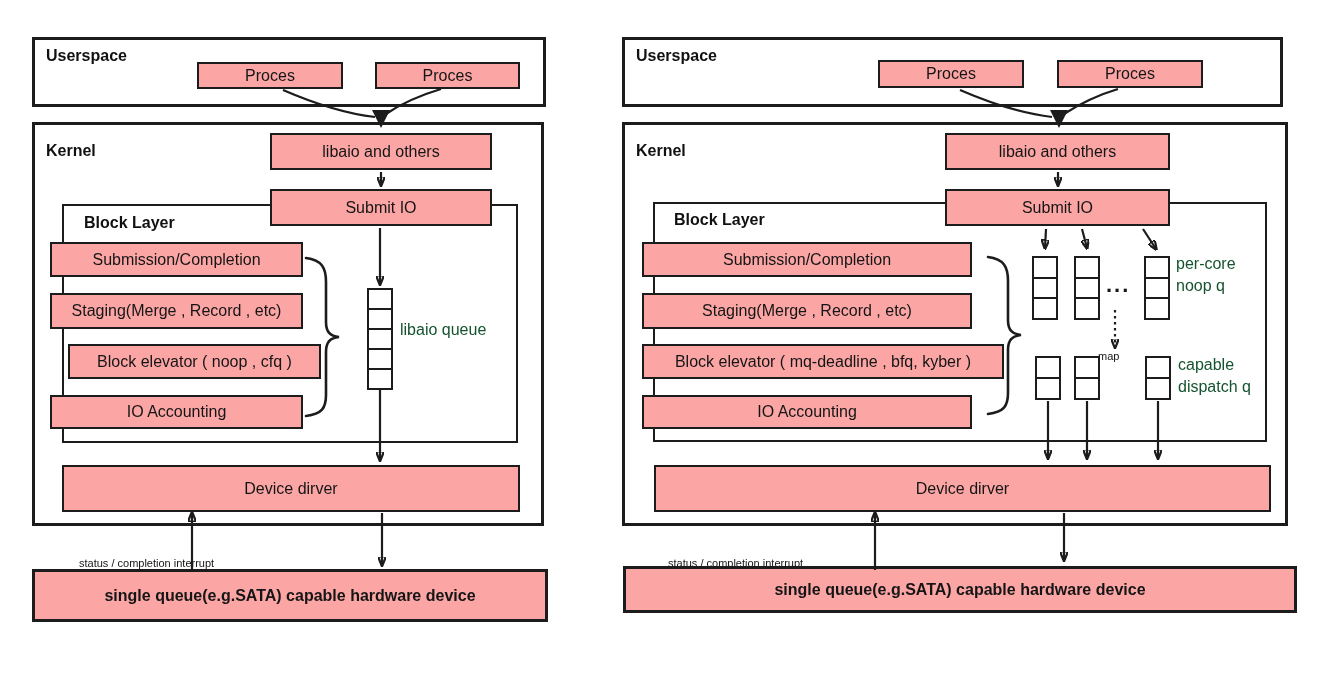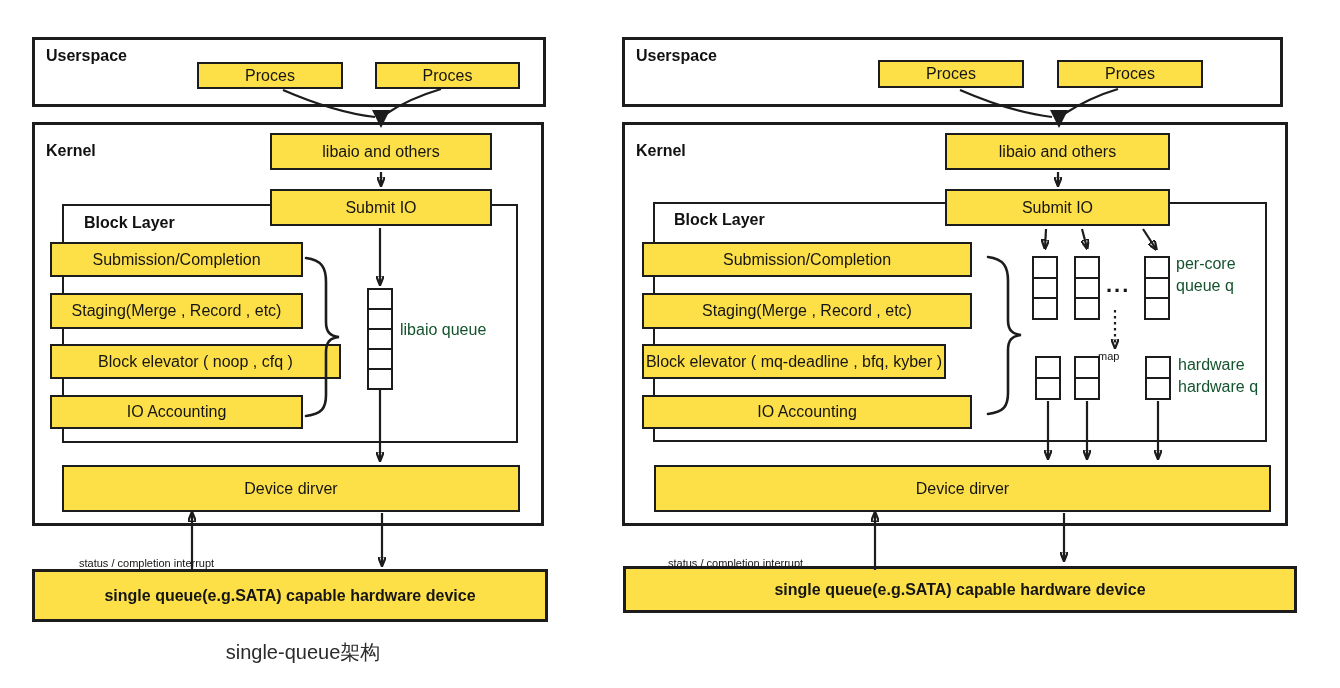--- a/index.html
+++ b/index.html
@@ -2,21 +2,21 @@
 <html><head>
 <meta charset="utf-8">
 <style>
   html,body{margin:0;padding:0;background:#fff;}
   #canvas{
     position:relative;width:1340px;height:688px;background:#fff;overflow:hidden;
     font-family:"Liberation Sans","DejaVu Sans",sans-serif;color:#111;
   }
   .grp{position:absolute;inset:0;}
   .box{
-    position:absolute;background:#fde047;border:2px solid #1c1c1c;box-sizing:border-box;
+    position:absolute;background:#fca5a5;border:2px solid #1c1c1c;box-sizing:border-box;
     display:flex;align-items:center;justify-content:center;
     font-size:16px;line-height:1.1;color:#151515;white-space:nowrap;
   }
   .outer{border-width:3px;font-weight:bold;}
   .frame{background:transparent;}
   .corner-label{
     position:absolute;font-weight:bold;font-size:16px;color:#111;white-space:nowrap;
   }
   .freetext{position:absolute;font-size:11px;color:#151515;white-space:nowrap;margin-top:20px;}
   .sidelabel{position:absolute;font-size:16px;color:#14532d;line-height:22px;white-space:nowrap;}
@@ -59,21 +59,21 @@
     <div class="box" style="left:270px;top:189px;width:222px;height:37px;z-index:3;">
         <span>Submit IO</span>
       </div>
 
     <div class="box" style="left:50px;top:242px;width:253px;height:35px;z-index:3;">
         <span>Submission/Completion</span>
       </div>
     <div class="box" style="left:50px;top:293px;width:253px;height:36px;z-index:3;">
         <span>Staging(Merge , Record , etc)</span>
       </div>
-    <div class="box" style="left:50px;top:344px;width:291px;height:35px;z-index:3;">
+    <div class="box" style="left:68px;top:344px;width:253px;height:35px;z-index:3;">
         <span>Block elevator ( noop , cfq )</span>
       </div>
     <div class="box" style="left:50px;top:395px;width:253px;height:34px;z-index:3;">
         <span>IO Accounting</span>
       </div>
 
     <div class="queue" style="left:367px;top:288px;width:26px;height:102px;">
       <div class="c"></div>
         <div class="c"></div>
         <div class="c"></div>
@@ -85,21 +85,20 @@
     <div class="box" style="left:62px;top:465px;width:458px;height:47px;">
         <span>Device dirver</span>
       </div>
 
     <span class="freetext" style="left:79px;top:537px;">status / completion interrupt</span>
 
     <div class="box outer" style="left:32px;top:569px;width:516px;height:53px;">
         <span>single queue(e.g.SATA) capable hardware device</span>
       </div>
 
-    <div class="caption" style="left:173px;top:639px;">single-queue架构</div>
   </div>
 
   <div class="grp">
 
     <div class="box outer frame" style="left:622px;top:37px;width:661px;height:70px;"></div>
     <span class="corner-label" style="left:636px;top:47px;">Userspace</span>
     <div class="box" style="left:878px;top:60px;width:146px;height:28px;">
         <span>Proces</span>
       </div>
     <div class="box" style="left:1057px;top:60px;width:146px;height:28px;">
@@ -118,21 +117,21 @@
     <div class="box" style="left:945px;top:189px;width:225px;height:37px;z-index:3;">
         <span>Submit IO</span>
       </div>
 
     <div class="box" style="left:642px;top:242px;width:330px;height:35px;z-index:3;">
         <span>Submission/Completion</span>
       </div>
     <div class="box" style="left:642px;top:293px;width:330px;height:36px;z-index:3;">
         <span>Staging(Merge , Record , etc)</span>
       </div>
-    <div class="box" style="left:642px;top:344px;width:304px;height:35px;z-index:3;">
+    <div class="box" style="left:642px;top:344px;width:362px;height:35px;z-index:3;">
         <span>Block elevator ( mq-deadline , bfq, kyber )</span>
       </div>
     <div class="box" style="left:642px;top:395px;width:330px;height:34px;z-index:3;">
         <span>IO Accounting</span>
       </div>
 
     <div class="queue" style="left:1032px;top:256px;width:26px;height:64px;">
       <div class="c"></div>
         <div class="c"></div>
         <div class="c"></div>
@@ -143,40 +142,40 @@
         <div class="c"></div>
     </div>
     <div class="queue" style="left:1144px;top:256px;width:26px;height:64px;">
       <div class="c"></div>
         <div class="c"></div>
         <div class="c"></div>
     </div>
     <span class="dots" style="left:1106px;top:272px;">...</span>
     <div class="sidelabel" style="left:1176px;top:253px;">
       <span style="display:block;">per-core</span>
-      <span style="display:block;">queue q</span>
+      <span style="display:block;">noop q</span>
     </div>
 
     <span class="freetext" style="left:1098px;top:330px;z-index:2;">map</span>
 
     <div class="queue" style="left:1035px;top:356px;width:26px;height:44px;">
       <div class="c"></div>
         <div class="c"></div>
     </div>
     <div class="queue" style="left:1074px;top:356px;width:26px;height:44px;">
       <div class="c"></div>
         <div class="c"></div>
     </div>
     <div class="queue" style="left:1145px;top:356px;width:26px;height:44px;">
       <div class="c"></div>
         <div class="c"></div>
     </div>
     <div class="sidelabel" style="left:1178px;top:354px;">
-      <span style="display:block;">hardware</span>
-      <span style="display:block;">hardware q</span>
+      <span style="display:block;">capable</span>
+      <span style="display:block;">dispatch q</span>
     </div>
 
     <div class="box" style="left:654px;top:465px;width:617px;height:47px;">
         <span>Device dirver</span>
       </div>
 
     <span class="freetext" style="left:668px;top:537px;">status / completion interrupt</span>
 
     <div class="box outer" style="left:623px;top:566px;width:674px;height:47px;">
         <span>single queue(e.g.SATA) capable hardware device</span>

